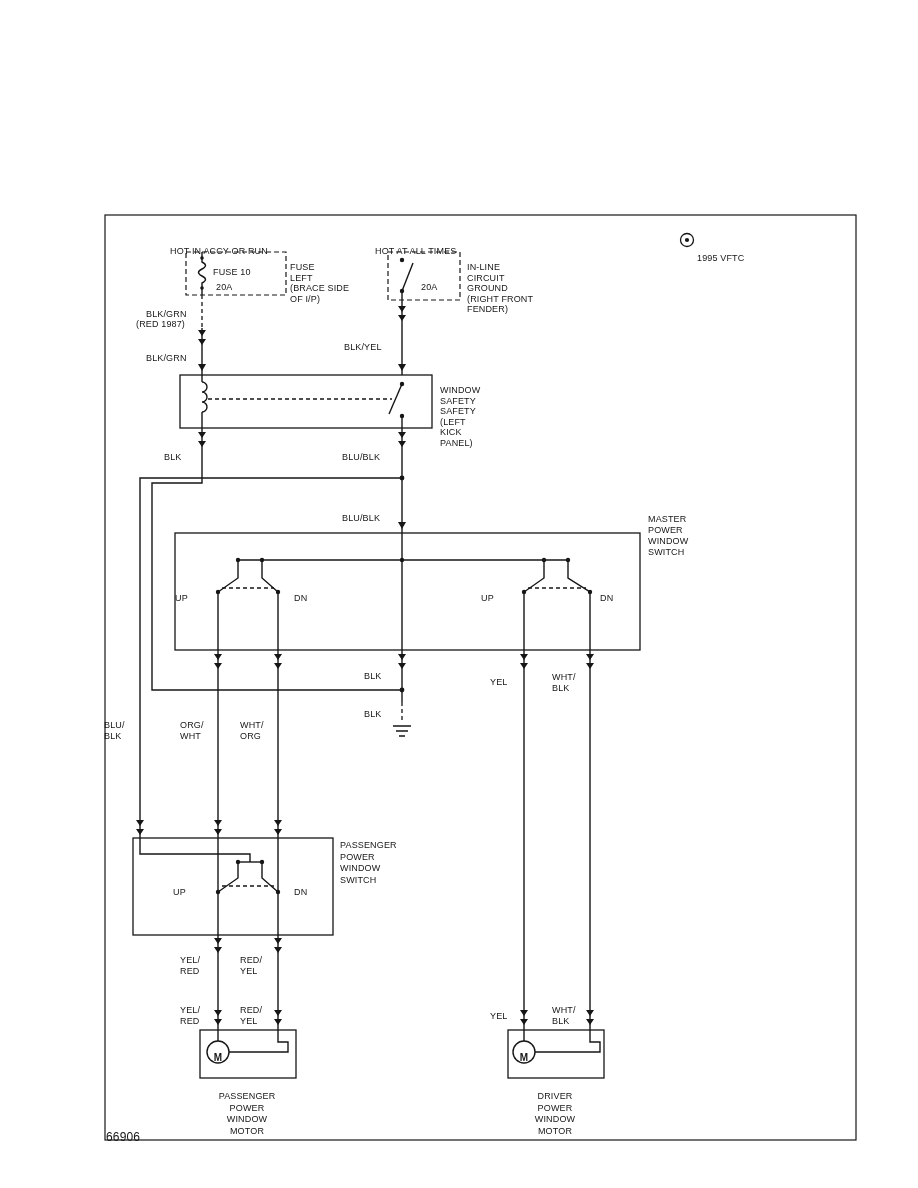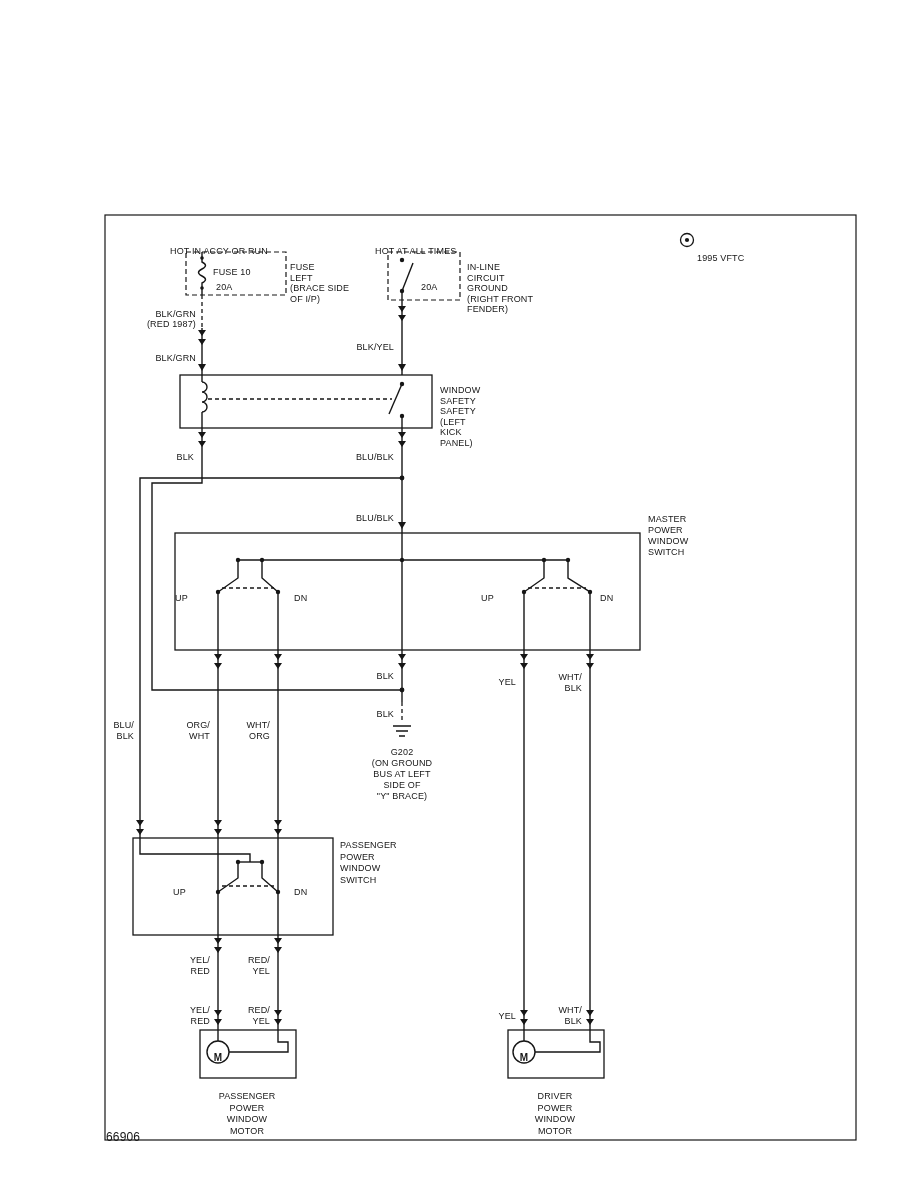--- a/index.html
+++ b/index.html
@@ -5,21 +5,21 @@
   html,body{margin:0;padding:0;background:#fff;}
   .page{
     position:relative;width:918px;height:1188px;background:#fff;
     font-family:"Liberation Sans",sans-serif;color:#161616;overflow:hidden;
   }
   .page svg{position:absolute;left:0;top:0;}
   .lbl{
     position:absolute;font-size:9px;line-height:10.5px;letter-spacing:.15px;
     white-space:nowrap;color:#161616;margin-top:7px;
   }
-  .r{text-align:right;}
+  .r{}
   .c{text-align:center;}
   .m-sym{font-size:10px;font-weight:bold;}
 </style>
 </head>
 <body>
 
 <div class="page">
 
   <svg width="918" height="1188" viewBox="0 0 918 1188">
 
@@ -196,27 +196,20 @@
   <div class="lbl" style="left:600px;top:586px">DN</div>
 
   <div class="lbl r" style="left:364px;top:664px;width:30px">BLK</div>
   <div class="lbl r" style="left:490px;top:670px;width:26px">YEL</div>
   <div class="lbl r" style="left:552px;top:665px;width:30px">
     <div>WHT/</div>
     <div>BLK</div>
   </div>
   <div class="lbl r" style="left:364px;top:702px;width:30px">BLK</div>
 
-  <div class="lbl c" style="left:356px;top:740px;width:92px;line-height:11px">
-    <div>G202</div>
-    <div>(ON GROUND</div>
-    <div>BUS AT LEFT</div>
-    <div>SIDE OF</div>
-    <div>"Y" BRACE)</div>
-  </div>
 
   <div class="lbl r" style="left:104px;top:713px;width:30px">
     <div>BLU/</div>
     <div>BLK</div>
   </div>
   <div class="lbl r" style="left:180px;top:713px;width:30px">
     <div>ORG/</div>
     <div>WHT</div>
   </div>
   <div class="lbl r" style="left:240px;top:713px;width:30px">

